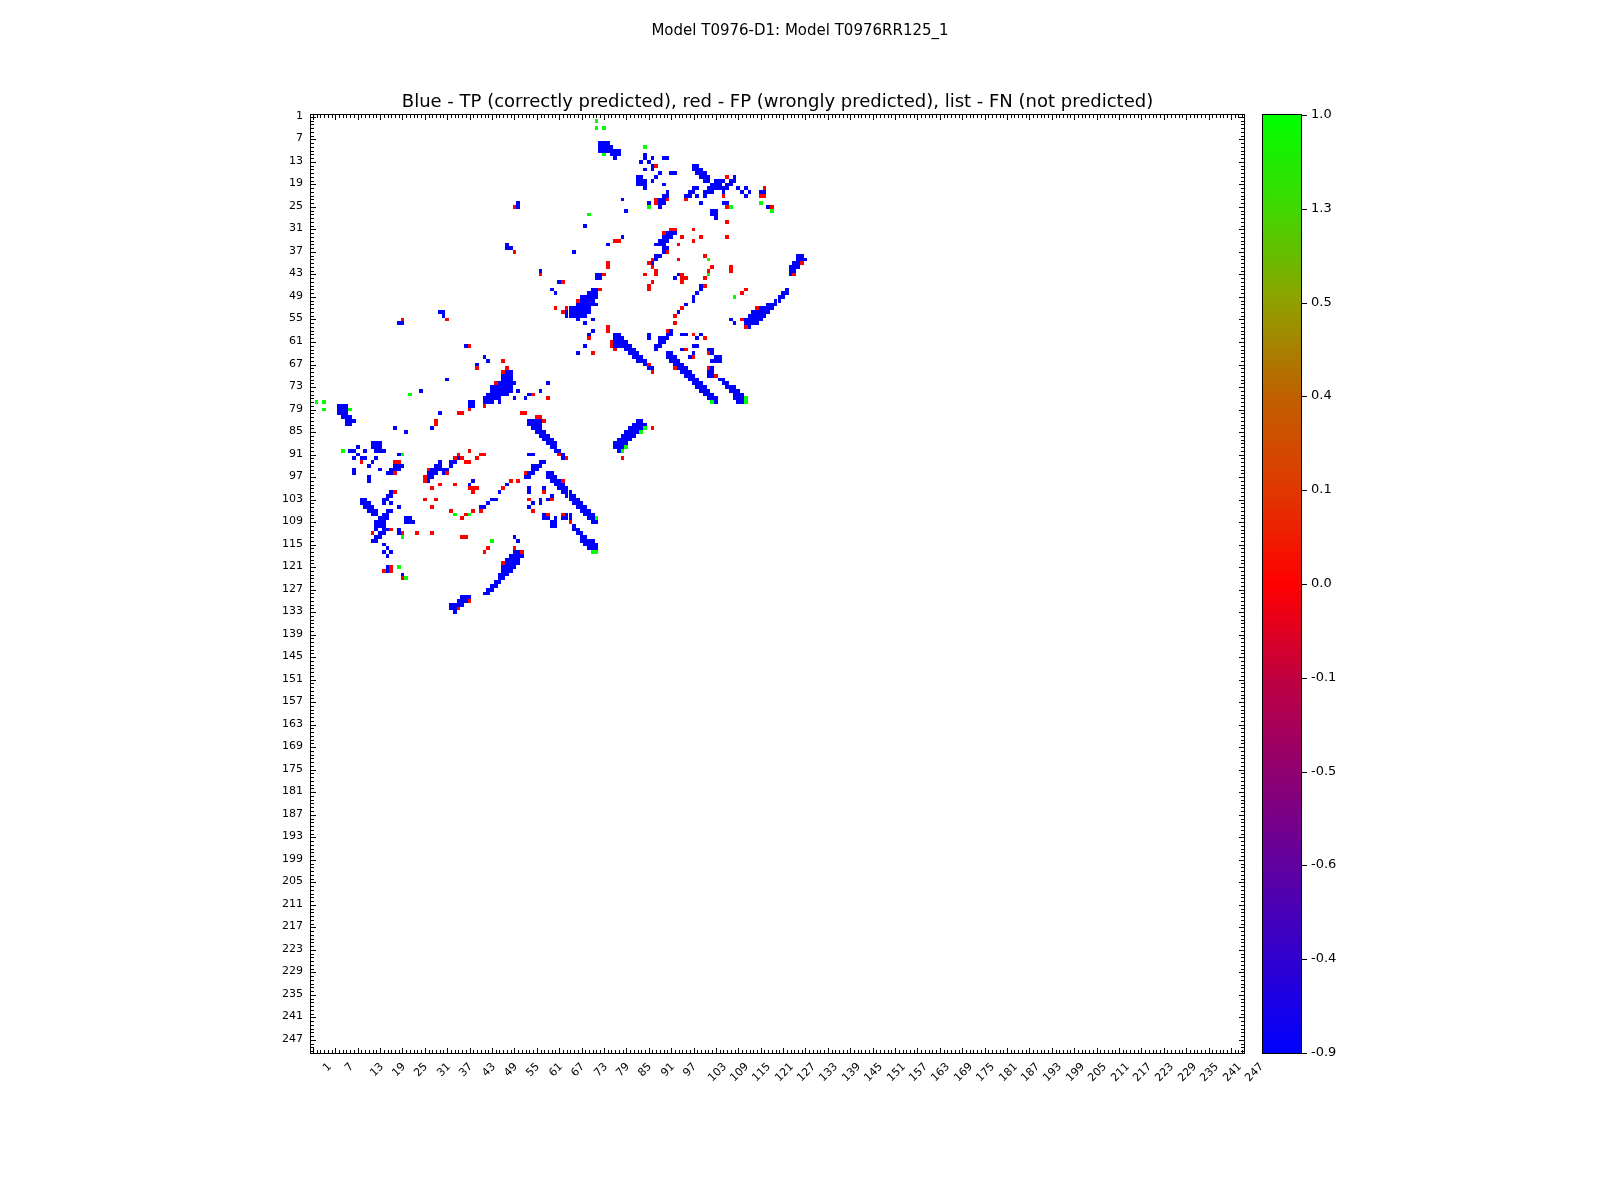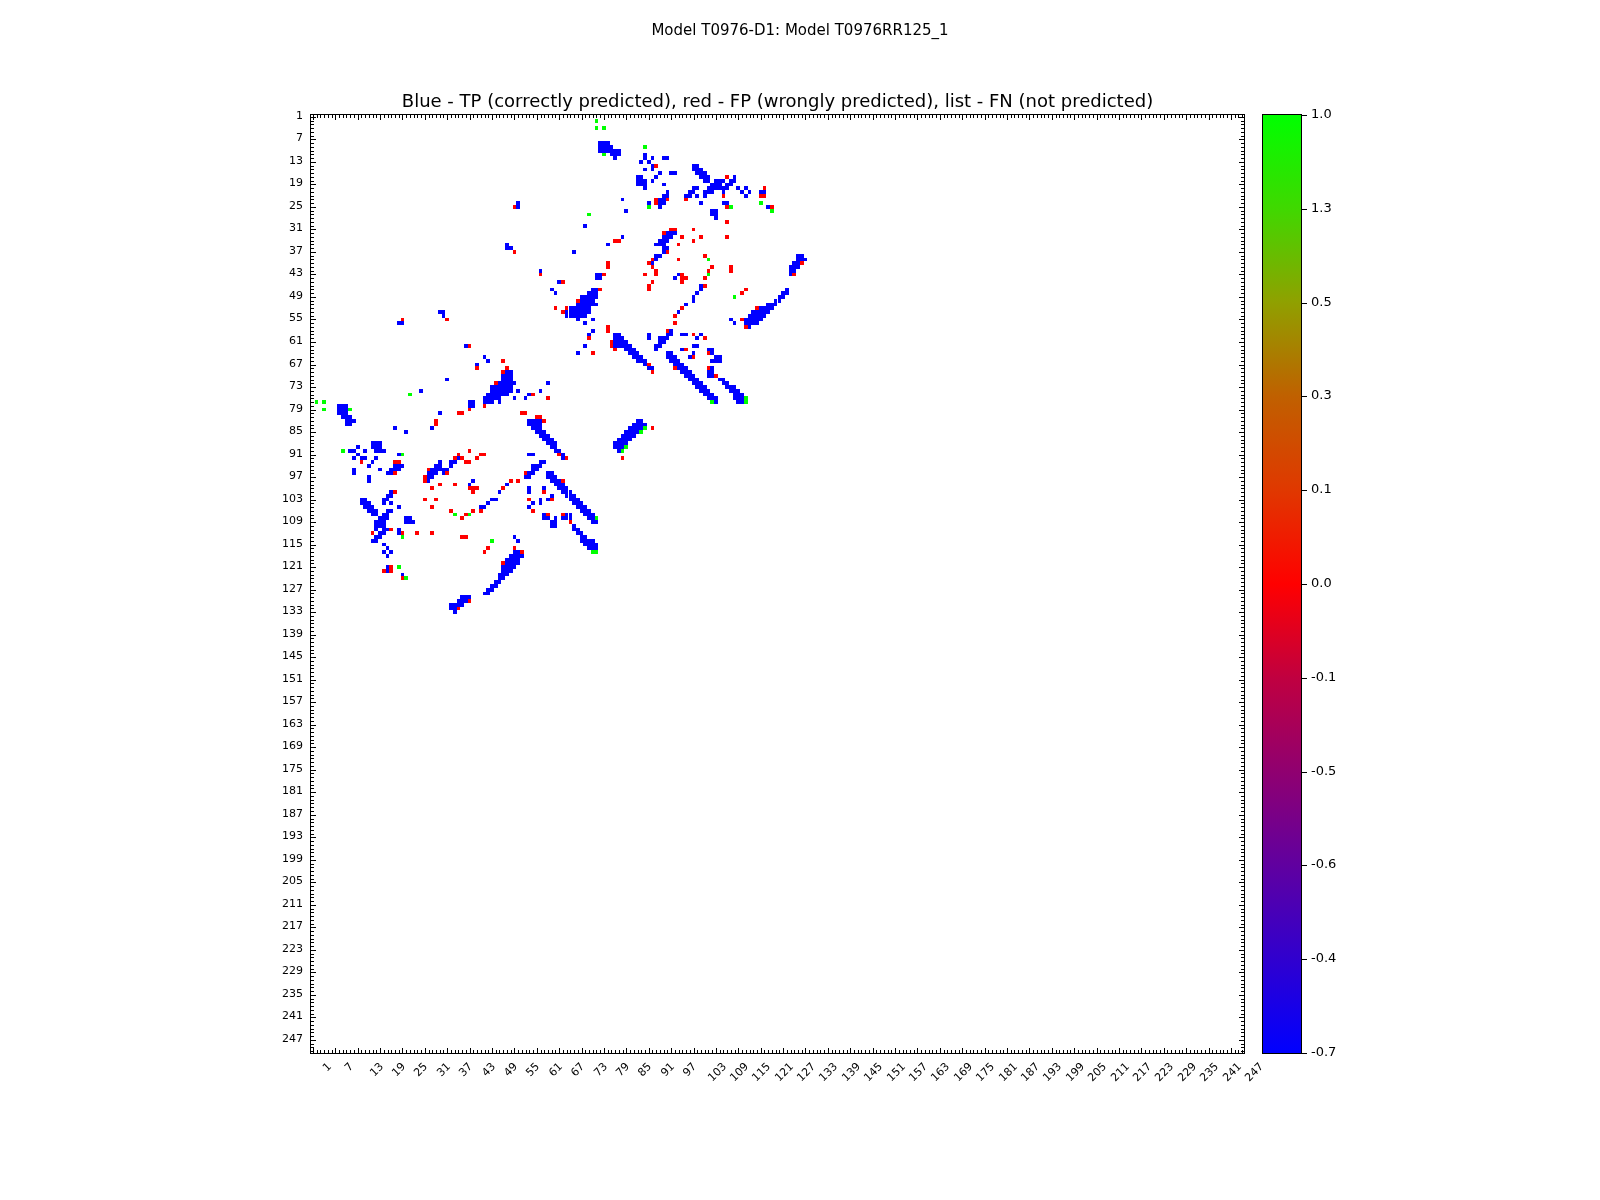--- a/index.html
+++ b/index.html
@@ -2273,28 +2273,28 @@
   <div id="cbar"></div>
 </div>
 <div id="cbarticks">
     <div class="cbtick" style="top: 1px;"></div>
     <div class="cblabel" style="top: -8px;">1.0</div>
     <div class="cbtick" style="top: 94.8px;"></div>
     <div class="cblabel" style="top: 85.8px;">1.3</div>
     <div class="cbtick" style="top: 188.6px;"></div>
     <div class="cblabel" style="top: 179.6px;">0.5</div>
     <div class="cbtick" style="top: 282.4px;"></div>
-    <div class="cblabel" style="top: 273.4px;">0.3</div>
+    <div class="cblabel" style="top: 273.4px;">0.4</div>
     <div class="cbtick" style="top: 376.2px;"></div>
     <div class="cblabel" style="top: 367.2px;">0.1</div>
     <div class="cbtick" style="top: 470px;"></div>
     <div class="cblabel" style="top: 461px;">0.0</div>
     <div class="cbtick" style="top: 563.8px;"></div>
     <div class="cblabel" style="top: 554.8px;">-0.1</div>
     <div class="cbtick" style="top: 657.6px;"></div>
     <div class="cblabel" style="top: 648.6px;">-0.5</div>
     <div class="cbtick" style="top: 751.4px;"></div>
     <div class="cblabel" style="top: 742.4px;">-0.6</div>
     <div class="cbtick" style="top: 845.2px;"></div>
     <div class="cblabel" style="top: 836.2px;">-0.4</div>
     <div class="cbtick" style="top: 939px;"></div>
-    <div class="cblabel" style="top: 930px;">-0.7</div>
+    <div class="cblabel" style="top: 930px;">-0.9</div>
   </div>
 
 </body></html>

